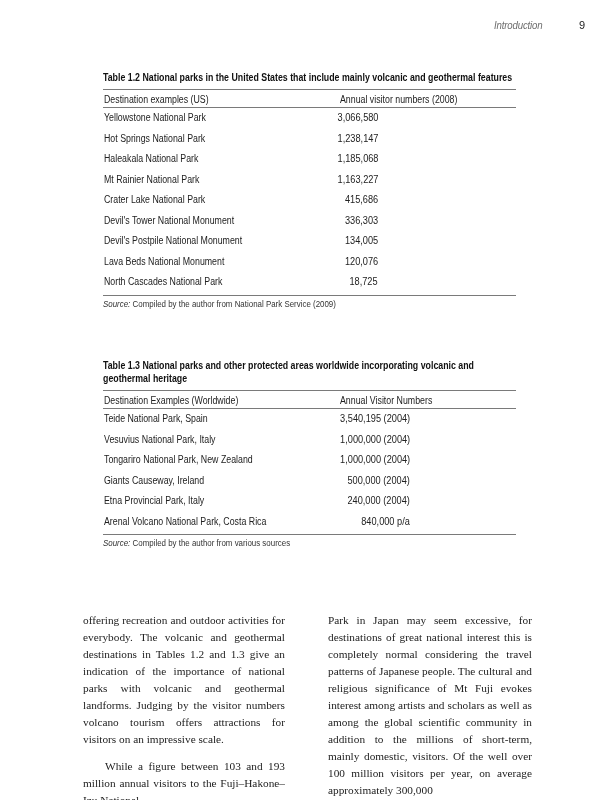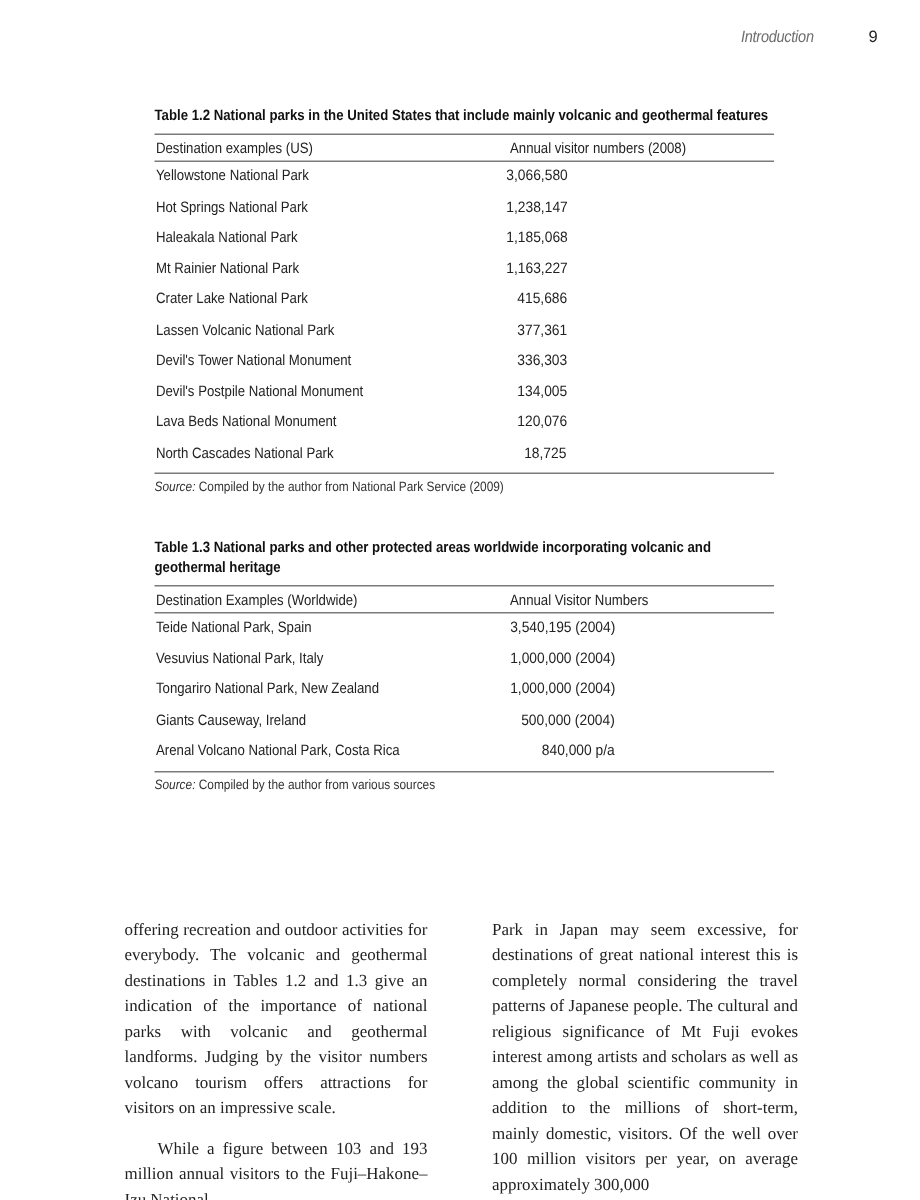--- a/index.html
+++ b/index.html
@@ -58,24 +58,20 @@
     </div>
   <div class="tbl-row">
       <span class="cell-name">Mt Rainier National Park</span>
       <span class="cell-val">1,163,227</span>
     </div>
   <div class="tbl-row">
       <span class="cell-name">Crater Lake National Park</span>
       <span class="cell-val">415,686</span>
     </div>
   <div class="tbl-row">
-      <span class="cell-name">Lassen Volcanic National Park</span>
-      <span class="cell-val">377,361</span>
-    </div>
-  <div class="tbl-row">
       <span class="cell-name">Devil's Tower National Monument</span>
       <span class="cell-val">336,303</span>
     </div>
   <div class="tbl-row">
       <span class="cell-name">Devil's Postpile National Monument</span>
       <span class="cell-val">134,005</span>
     </div>
   <div class="tbl-row">
       <span class="cell-name">Lava Beds National Monument</span>
       <span class="cell-val">120,076</span>
@@ -106,20 +102,24 @@
     </div>
   <div class="tbl-row">
       <span class="cell-name">Tongariro National Park, New Zealand</span>
       <span class="cell-val">1,000,000 (2004)</span>
     </div>
   <div class="tbl-row">
       <span class="cell-name">Giants Causeway, Ireland</span>
       <span class="cell-val">500,000 (2004)</span>
     </div>
   <div class="tbl-row">
+      <span class="cell-name">Etna Provincial Park, Italy</span>
+      <span class="cell-val">240,000 (2004)</span>
+    </div>
+  <div class="tbl-row">
       <span class="cell-name">Arenal Volcano National Park, Costa Rica</span>
       <span class="cell-val">840,000 p/a</span>
     </div>
   <div class="rule" style="margin-top:2px;"></div>
   <div class="source"><i>Source:</i><span> Compiled by the author from various sources</span></div>
 </div>
 
 <div class="body-col col-left">
   <p>offering recreation and outdoor activities for everybody. The volcanic and geothermal destinations in Tables 1.2 and 1.3 give an indication of the importance of national parks with volcanic and geothermal landforms. Judging by the visitor numbers volcano tourism offers attractions for visitors on an impressive scale.</p>
   <p class="indent">While a figure between 103 and 193 million annual visitors to the Fuji–Hakone–Izu National</p>

